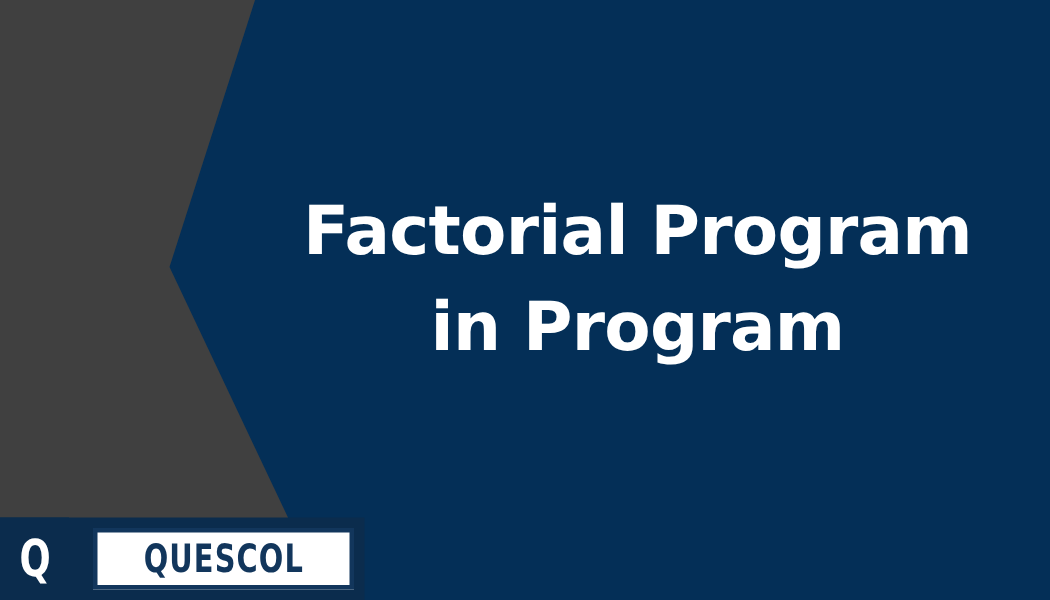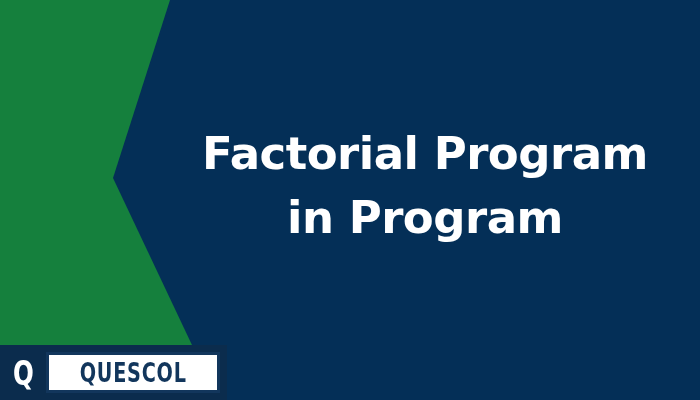--- a/index.html
+++ b/index.html
@@ -10,21 +10,21 @@
     width: 700px;
     height: 400px;
     overflow: hidden;
     font-family: "Liberation Sans", sans-serif;
   }
 
   .banner {
     position: relative;
     width: 700px;
     height: 400px;
-    background: #15803d;
+    background: #404040;
     overflow: hidden;
   }
 
   
   .chevron-shape {
     position: absolute;
     left: 0;
     top: 0;
     width: 700px;
     height: 400px;
@@ -74,21 +74,21 @@
     color: #ffffff;
     font-family: "DejaVu Sans", sans-serif;
     font-weight: bold;
     font-size: 34px;
     line-height: 34px;
     transform: scaleX(0.72);
     display: block;
   }
 
   .logo-word-box {
-    margin: 7px 7px 7px 0;
+    margin: 7px 7px 7px 16px;
     padding: 0 12px;
     background: #ffffff;
     border: 3px solid #12365c;
     display: flex;
     align-items: center;
     justify-content: center;
   }
 
   .logo-word {
     color: #12365c;

